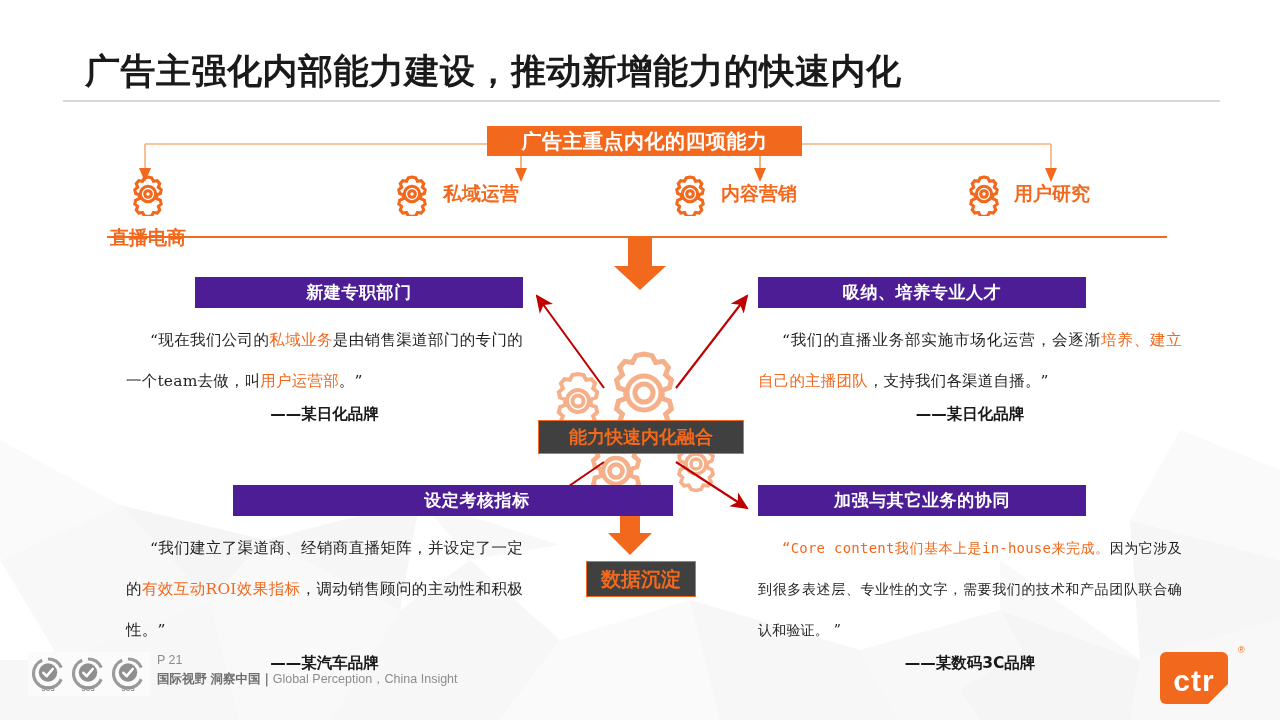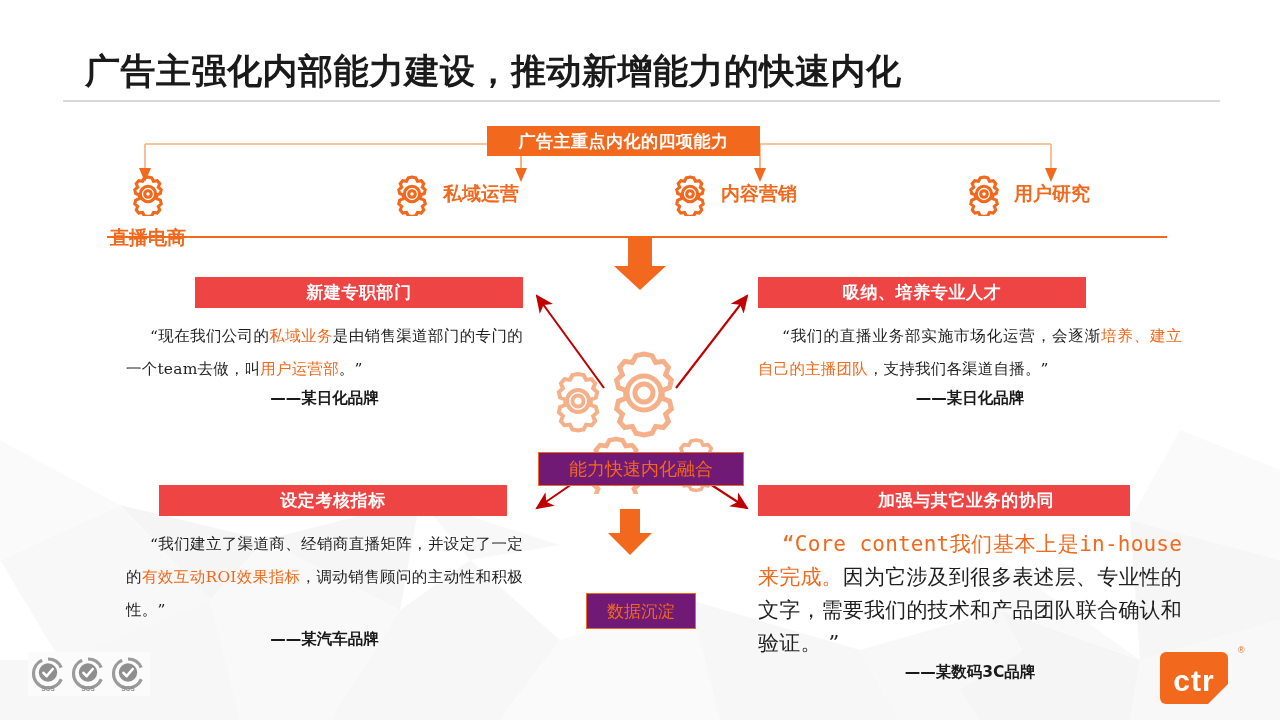--- a/index.html
+++ b/index.html
@@ -22,23 +22,23 @@
     letter-spacing:0.5px;white-space:nowrap;z-index:5;
     font-family:"DejaVu Sans","Liberation Sans",sans-serif;
   }
   .title-rule{
     position:absolute;left:63px;top:100px;width:1157px;height:2px;
     background:#d8d8d8;z-index:5;
   }
 
   
   .banner-box{
-    position:absolute;left:487px;top:126px;width:273px;height:30px;
+    position:absolute;left:487px;top:126px;width:315px;height:30px;
     background:#F2681C;color:#ffffff;
-    font-size:17px;font-weight:bold;letter-spacing:0.5px;
+    font-size:20px;font-weight:bold;letter-spacing:0.5px;
     display:flex;align-items:center;justify-content:center;
     z-index:6;white-space:nowrap;
   }
   .connectors{position:absolute;left:0;top:120px;width:1280px;height:125px;z-index:4;}
 
   .cap-item{position:absolute;z-index:6;display:flex;align-items:center;gap:9px;}
   .cap-item .gear-ico{width:44px;height:44px;flex:0 0 44px;}
   .cap-item .cap-label{
     font-size:19px;font-weight:bold;color:#F2681C;white-space:nowrap;
     font-family:"DejaVu Sans","Liberation Sans",sans-serif;
@@ -55,61 +55,60 @@
   .big-down-arrow{position:absolute;left:612px;top:238px;width:56px;height:52px;z-index:6;}
 
   
   .gear-cluster{position:absolute;left:536px;top:344px;width:210px;height:150px;z-index:2;}
 
   
   .red-arrows{position:absolute;left:0;top:0;width:1280px;height:720px;z-index:3;pointer-events:none;}
 
   
   .center-pill{
-    position:absolute;background:#701a75;border:1.6px solid #F2681C;
+    position:absolute;background:#404040;border:1.6px solid #F2681C;
     display:flex;align-items:center;justify-content:center;
-    color:#F2681C;font-weight:normal;white-space:nowrap;z-index:7;
-    font-family:"DejaVu Sans","Liberation Sans",sans-serif;
-    margin-top:32px;
+    color:#F2681C;font-weight:bold;white-space:nowrap;z-index:7;
+    font-family:"DejaVu Sans","Liberation Sans",sans-serif;
   }
   #center-fusion{left:538px;top:420px;width:204px;height:32px;font-size:18px;}
-  #center-data{left:586px;top:561px;width:108px;height:34px;font-size:17px;}
+  #center-data{left:586px;top:561px;width:108px;height:34px;font-size:20px;}
   .mid-down-arrow{position:absolute;left:607px;top:509px;width:46px;height:46px;z-index:6;}
 
   
   .quote-block{position:absolute;z-index:6;width:332px;}
   .q-head{
-    height:31px;background:#ef4444;color:#fff;
+    height:31px;background:#4c1d95;color:#fff;
     font-size:17px;font-weight:bold;letter-spacing:0.6px;
     display:flex;align-items:center;justify-content:center;white-space:nowrap;
     font-family:"DejaVu Sans","Liberation Sans",sans-serif;
     text-align:right;
   }
   .q-body{
-    margin-top:12px;font-size:15.5px;line-height:33px;color:#1f1f1f;
+    margin-top:12px;font-size:15.5px;line-height:41px;color:#1f1f1f;
     font-family:"DejaVu Serif","Liberation Serif",serif;
     text-indent:24px;text-align:justify;letter-spacing:0.2px;
   }
   .q-body .hl{color:#F2681C;}
   .q-attr{
     margin-top:2px;font-size:15.5px;color:#1a1a1a;font-weight:bold;
     text-align:center;white-space:nowrap;
     font-family:"DejaVu Sans","Liberation Sans",sans-serif;
   }
 
   #q-tl{left:126px;top:277px;width:397px;}
   #q-tl .q-head{width:328px;margin-left:69px;}
   #q-tr{left:758px;top:277px;width:424px;}
   #q-tr .q-head{width:328px;margin-left:0px;}
   #q-bl{left:126px;top:485px;width:397px;}
-  #q-bl .q-head{width:348px;margin-left:33px;}
+  #q-bl .q-head{width:392px;margin-left:107px;padding-left:48px;}
   #q-br{left:758px;top:485px;width:424px;}
-  #q-br .q-head{width:328px;margin-left:0px;padding-left:44px;}
-
-  #q-br .q-body{font-size:21px;}
+  #q-br .q-head{width:328px;margin-left:0px;}
+
+  #q-br .q-body{font-size:14px;}
   #q-br .q-body .mono{font-family:"DejaVu Sans Mono","Liberation Mono",monospace;}
 
   
   .sgs-wrap{
     position:absolute;left:28px;top:652px;width:122px;height:44px;
     background:#fbfbfb;display:flex;align-items:center;gap:0px;z-index:6;
   }
   .footer-text{position:absolute;left:157px;top:653px;z-index:6;}
   .footer-page{
     font-size:12.5px;color:#8d8d8d;font-weight:normal;margin-bottom:4px;
@@ -309,20 +308,24 @@
       <text x="20" y="36.5" font-size="6.4" fill="#8f8f8f" text-anchor="middle" font-family="Liberation Sans, sans-serif" font-weight="bold">SGS</text>
     </svg>
     <svg width="40" height="40" viewBox="0 0 40 40">
       <path d="M20 5 a14.5 14.5 0 1 0 0 29 a14.5 14.5 0 1 0 0 -29" fill="none" stroke="#9b9b9b" stroke-width="3.2" stroke-dasharray="56 12" stroke-dashoffset="-6"></path>
       <circle cx="20" cy="18.5" r="9.2" fill="#8f8f8f"></circle>
       <path d="M15.4 18.8 l3.2 3.4 6.1 -7.2" fill="none" stroke="#ffffff" stroke-width="2.6" stroke-linecap="round" stroke-linejoin="round"></path>
       <text x="20" y="36.5" font-size="6.4" fill="#8f8f8f" text-anchor="middle" font-family="Liberation Sans, sans-serif" font-weight="bold">SGS</text>
     </svg>
   </div>
 
+  <div class="footer-text">
+    <div class="footer-page">P 21</div>
+    <div class="footer-tag"><span>国际视野 洞察中国｜</span><span class="en">Global Perception，China Insight</span></div>
+  </div>
 
   <svg class="ctr-logo" viewBox="0 0 96 62">
     <path d="M14 6 h56 a6 6 0 0 1 6 6 v26 l-20 20 h-42 a6 6 0 0 1 -6 -6 v-40 a6 6 0 0 1 6 -6 z" fill="#F2681C"></path>
     <text x="42" y="45" font-size="30" fill="#ffffff" text-anchor="middle" font-family="Liberation Sans, sans-serif" font-weight="bold" letter-spacing="1">ctr</text>
   </svg>
   <div class="ctr-reg">®</div>
 
 </div>
 
 </body></html>

